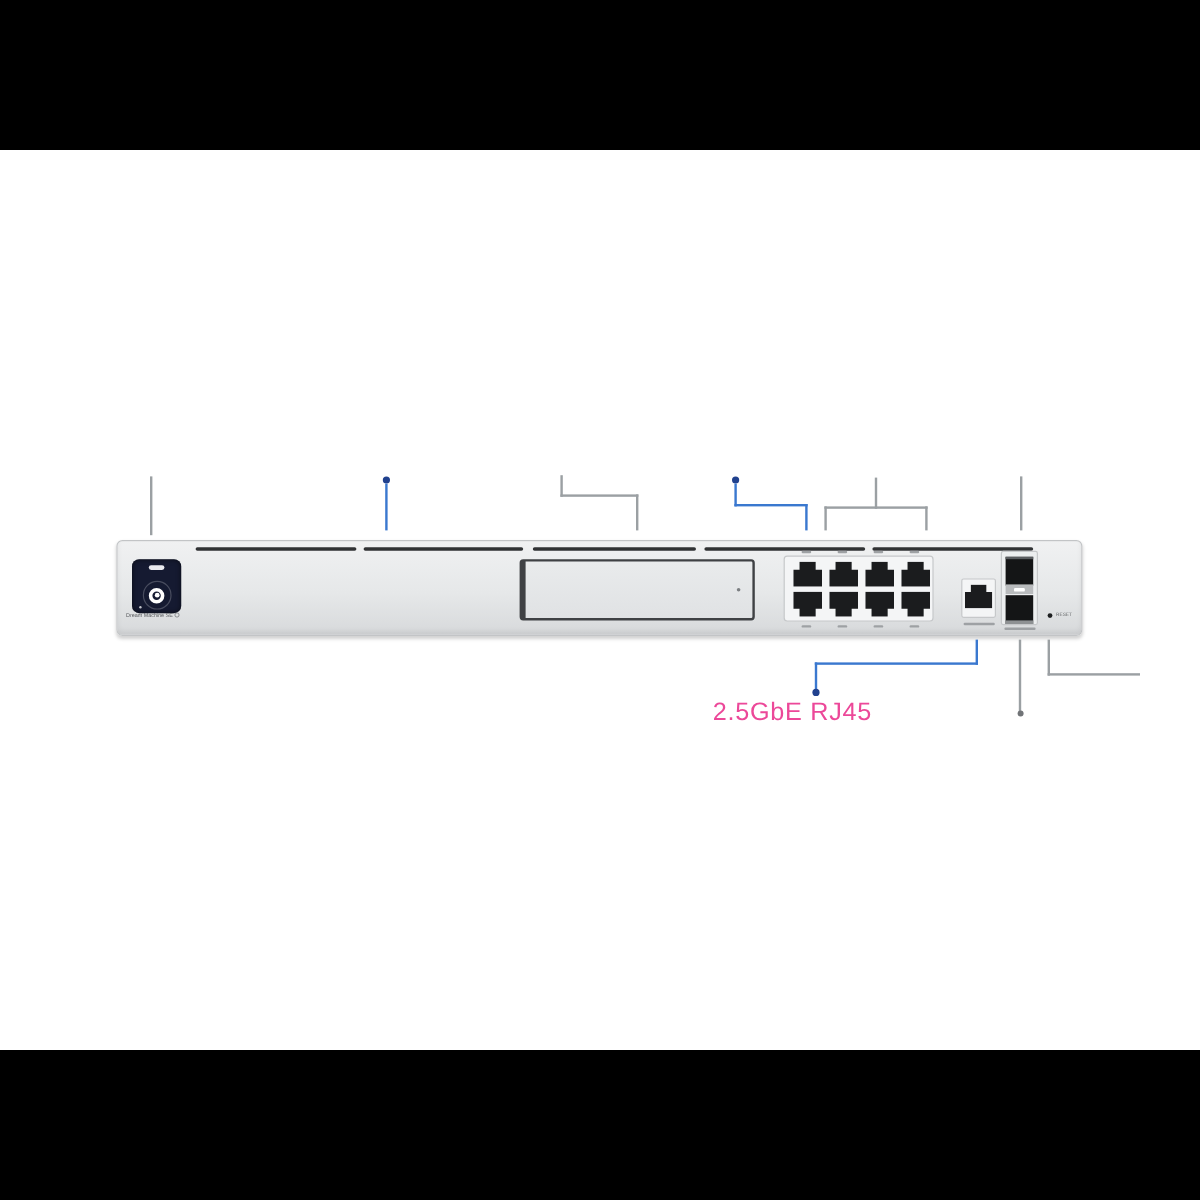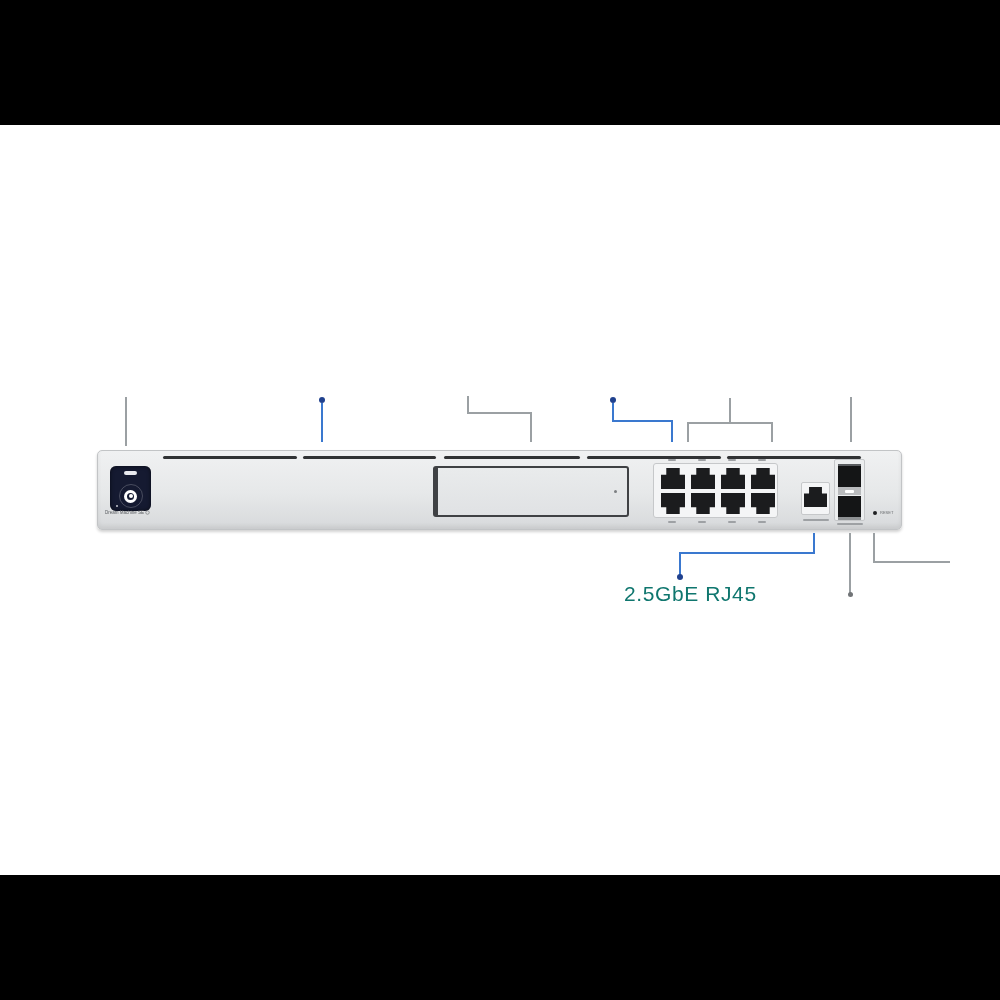--- a/index.html
+++ b/index.html
@@ -59,21 +59,21 @@
 
   
   .mark{position:absolute;height:2px;background:#9ea1a4;border-radius:1px;}
 
   
   .gline{position:absolute;background:#9ba0a3;}
   .bline{position:absolute;background:#3a78cf;}
   .gdot{position:absolute;width:5px;height:5px;background:#717477;border-radius:50%;}
   .bdot{position:absolute;width:6px;height:6px;background:#20418e;border-radius:50%;}
 
-  .big-label{position:absolute;left:624px;top:582px;font-size:21px;letter-spacing:.6px;color:#0f766e;}
+  .big-label{position:absolute;left:594px;top:582px;font-size:21px;letter-spacing:.6px;color:#ec4899;}
 </style>
 </head>
 <body>
 
 <div class="canvas">
   <div class="bar bar-top"></div>
   <div class="bar bar-bottom"></div>
 
   <div class="chassis">
     <div class="vent" style="left:65px;width:134px;"></div>

